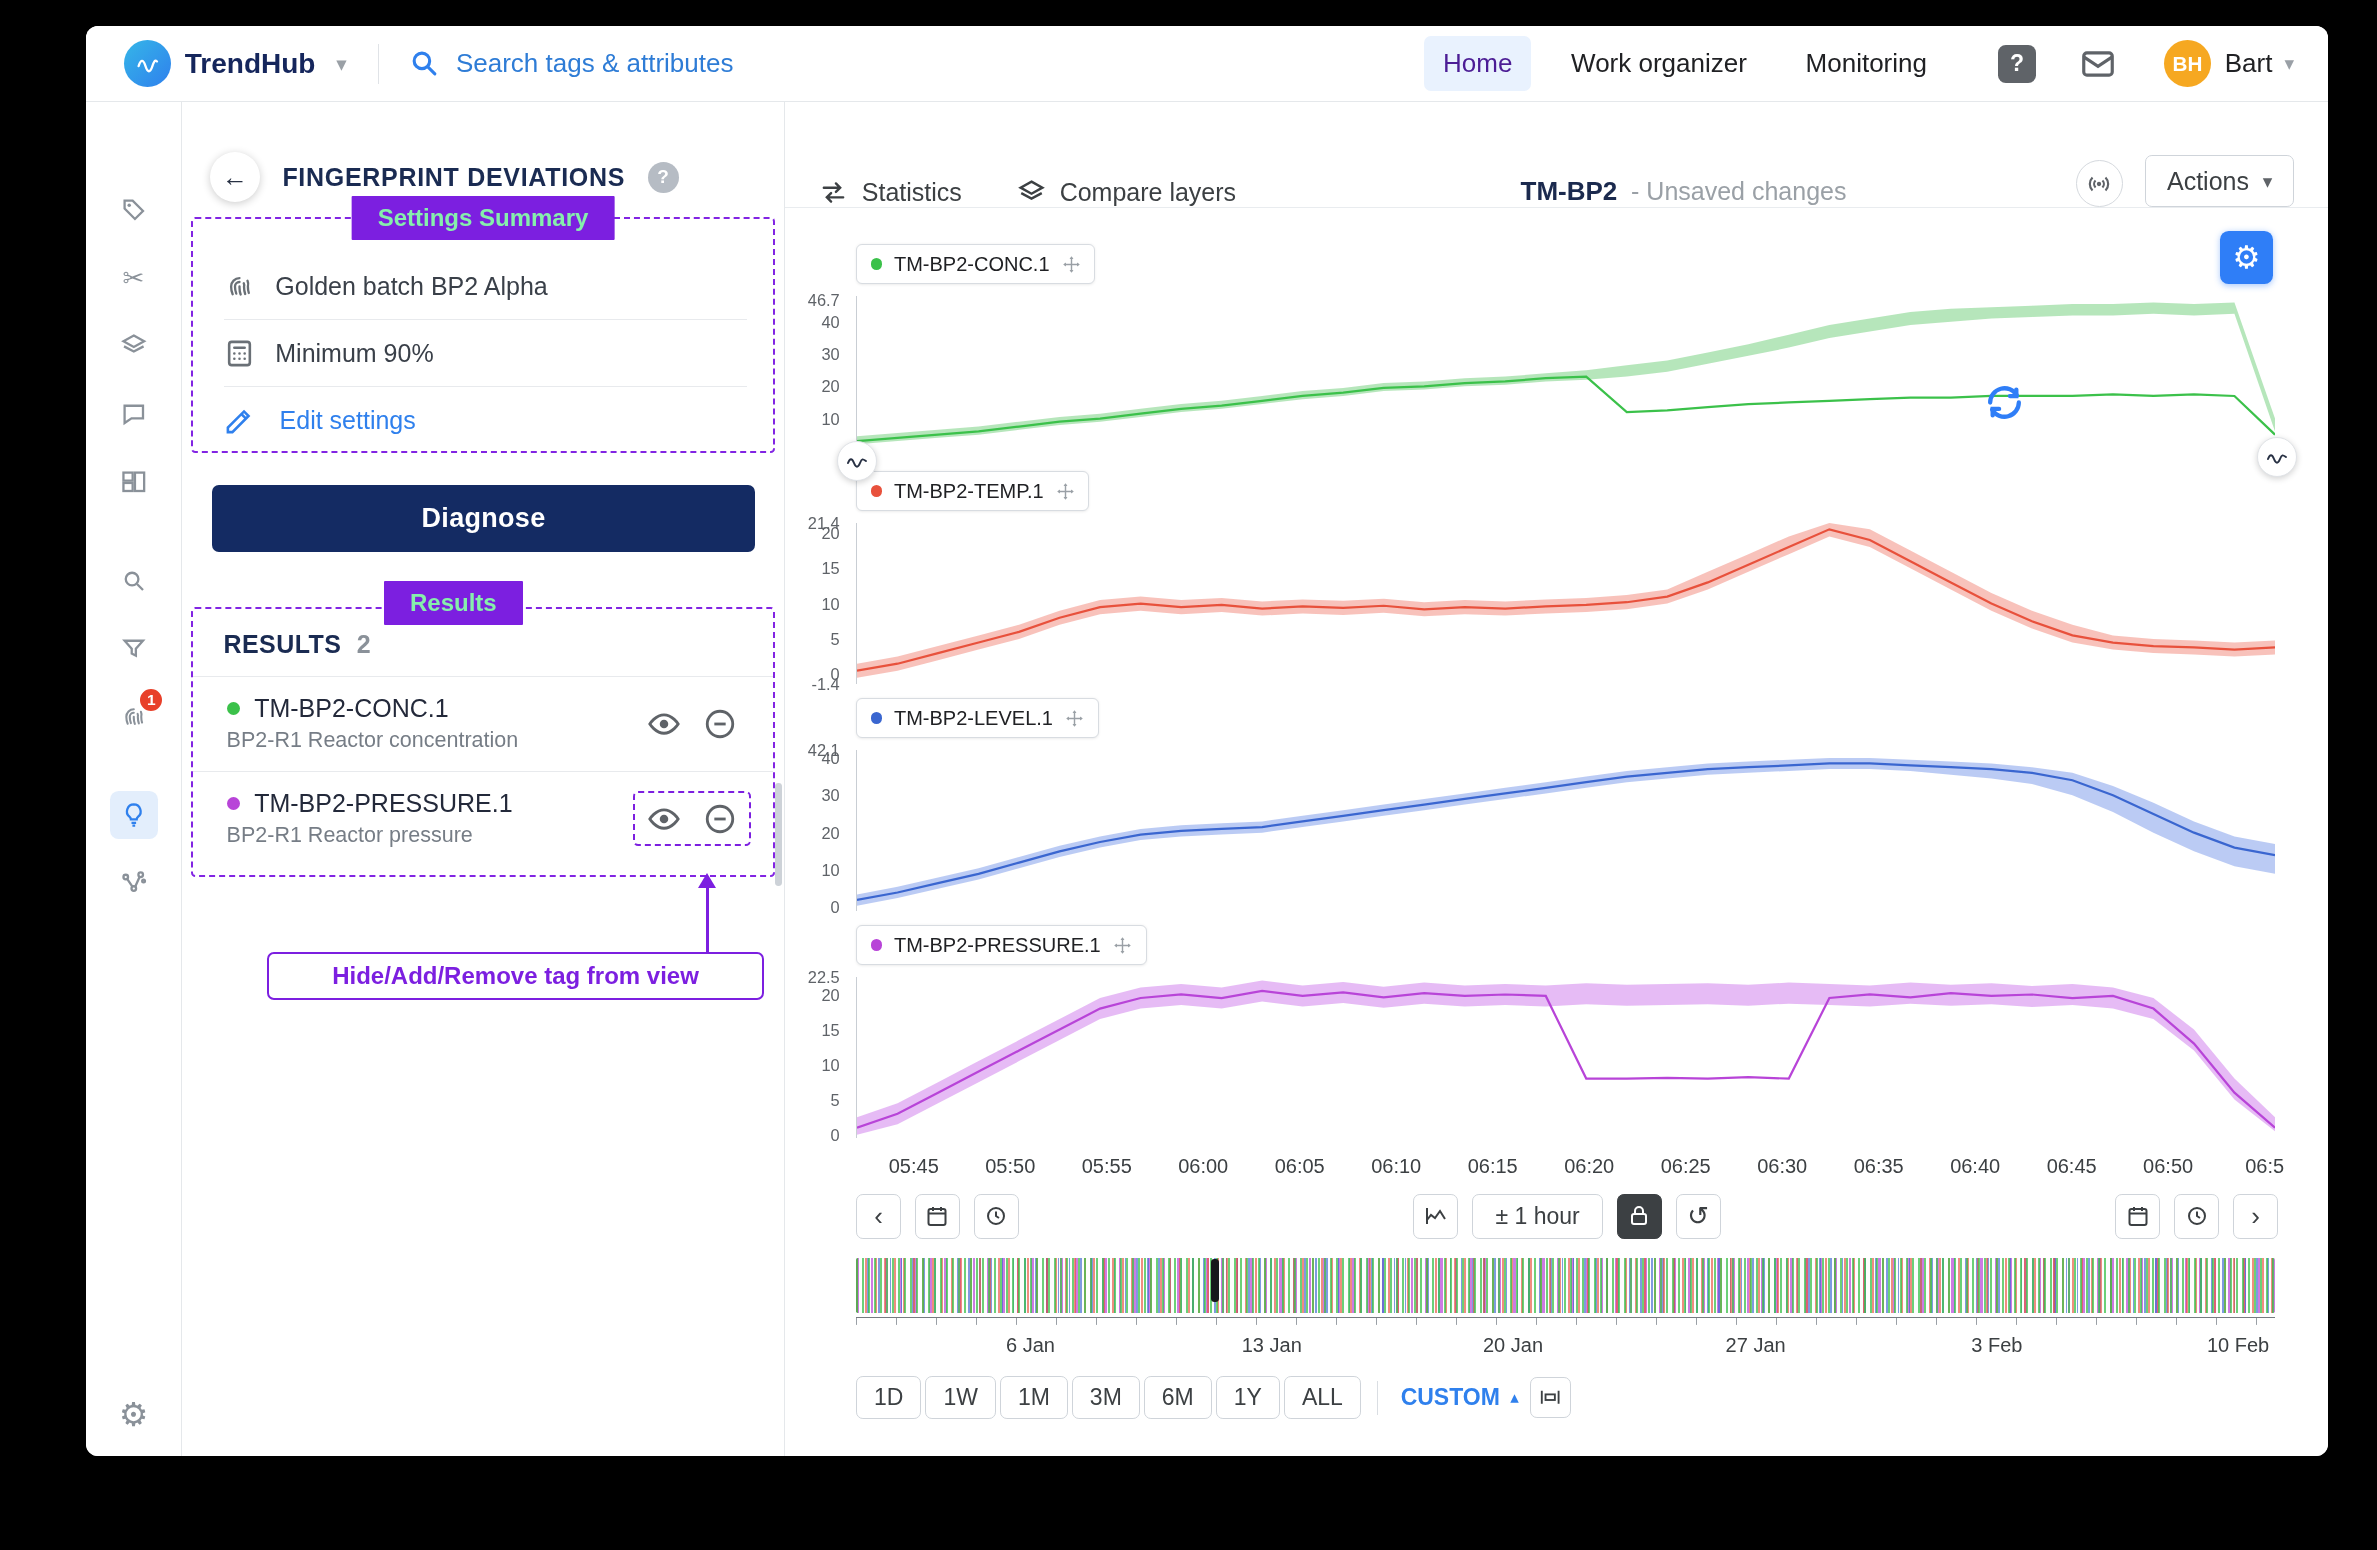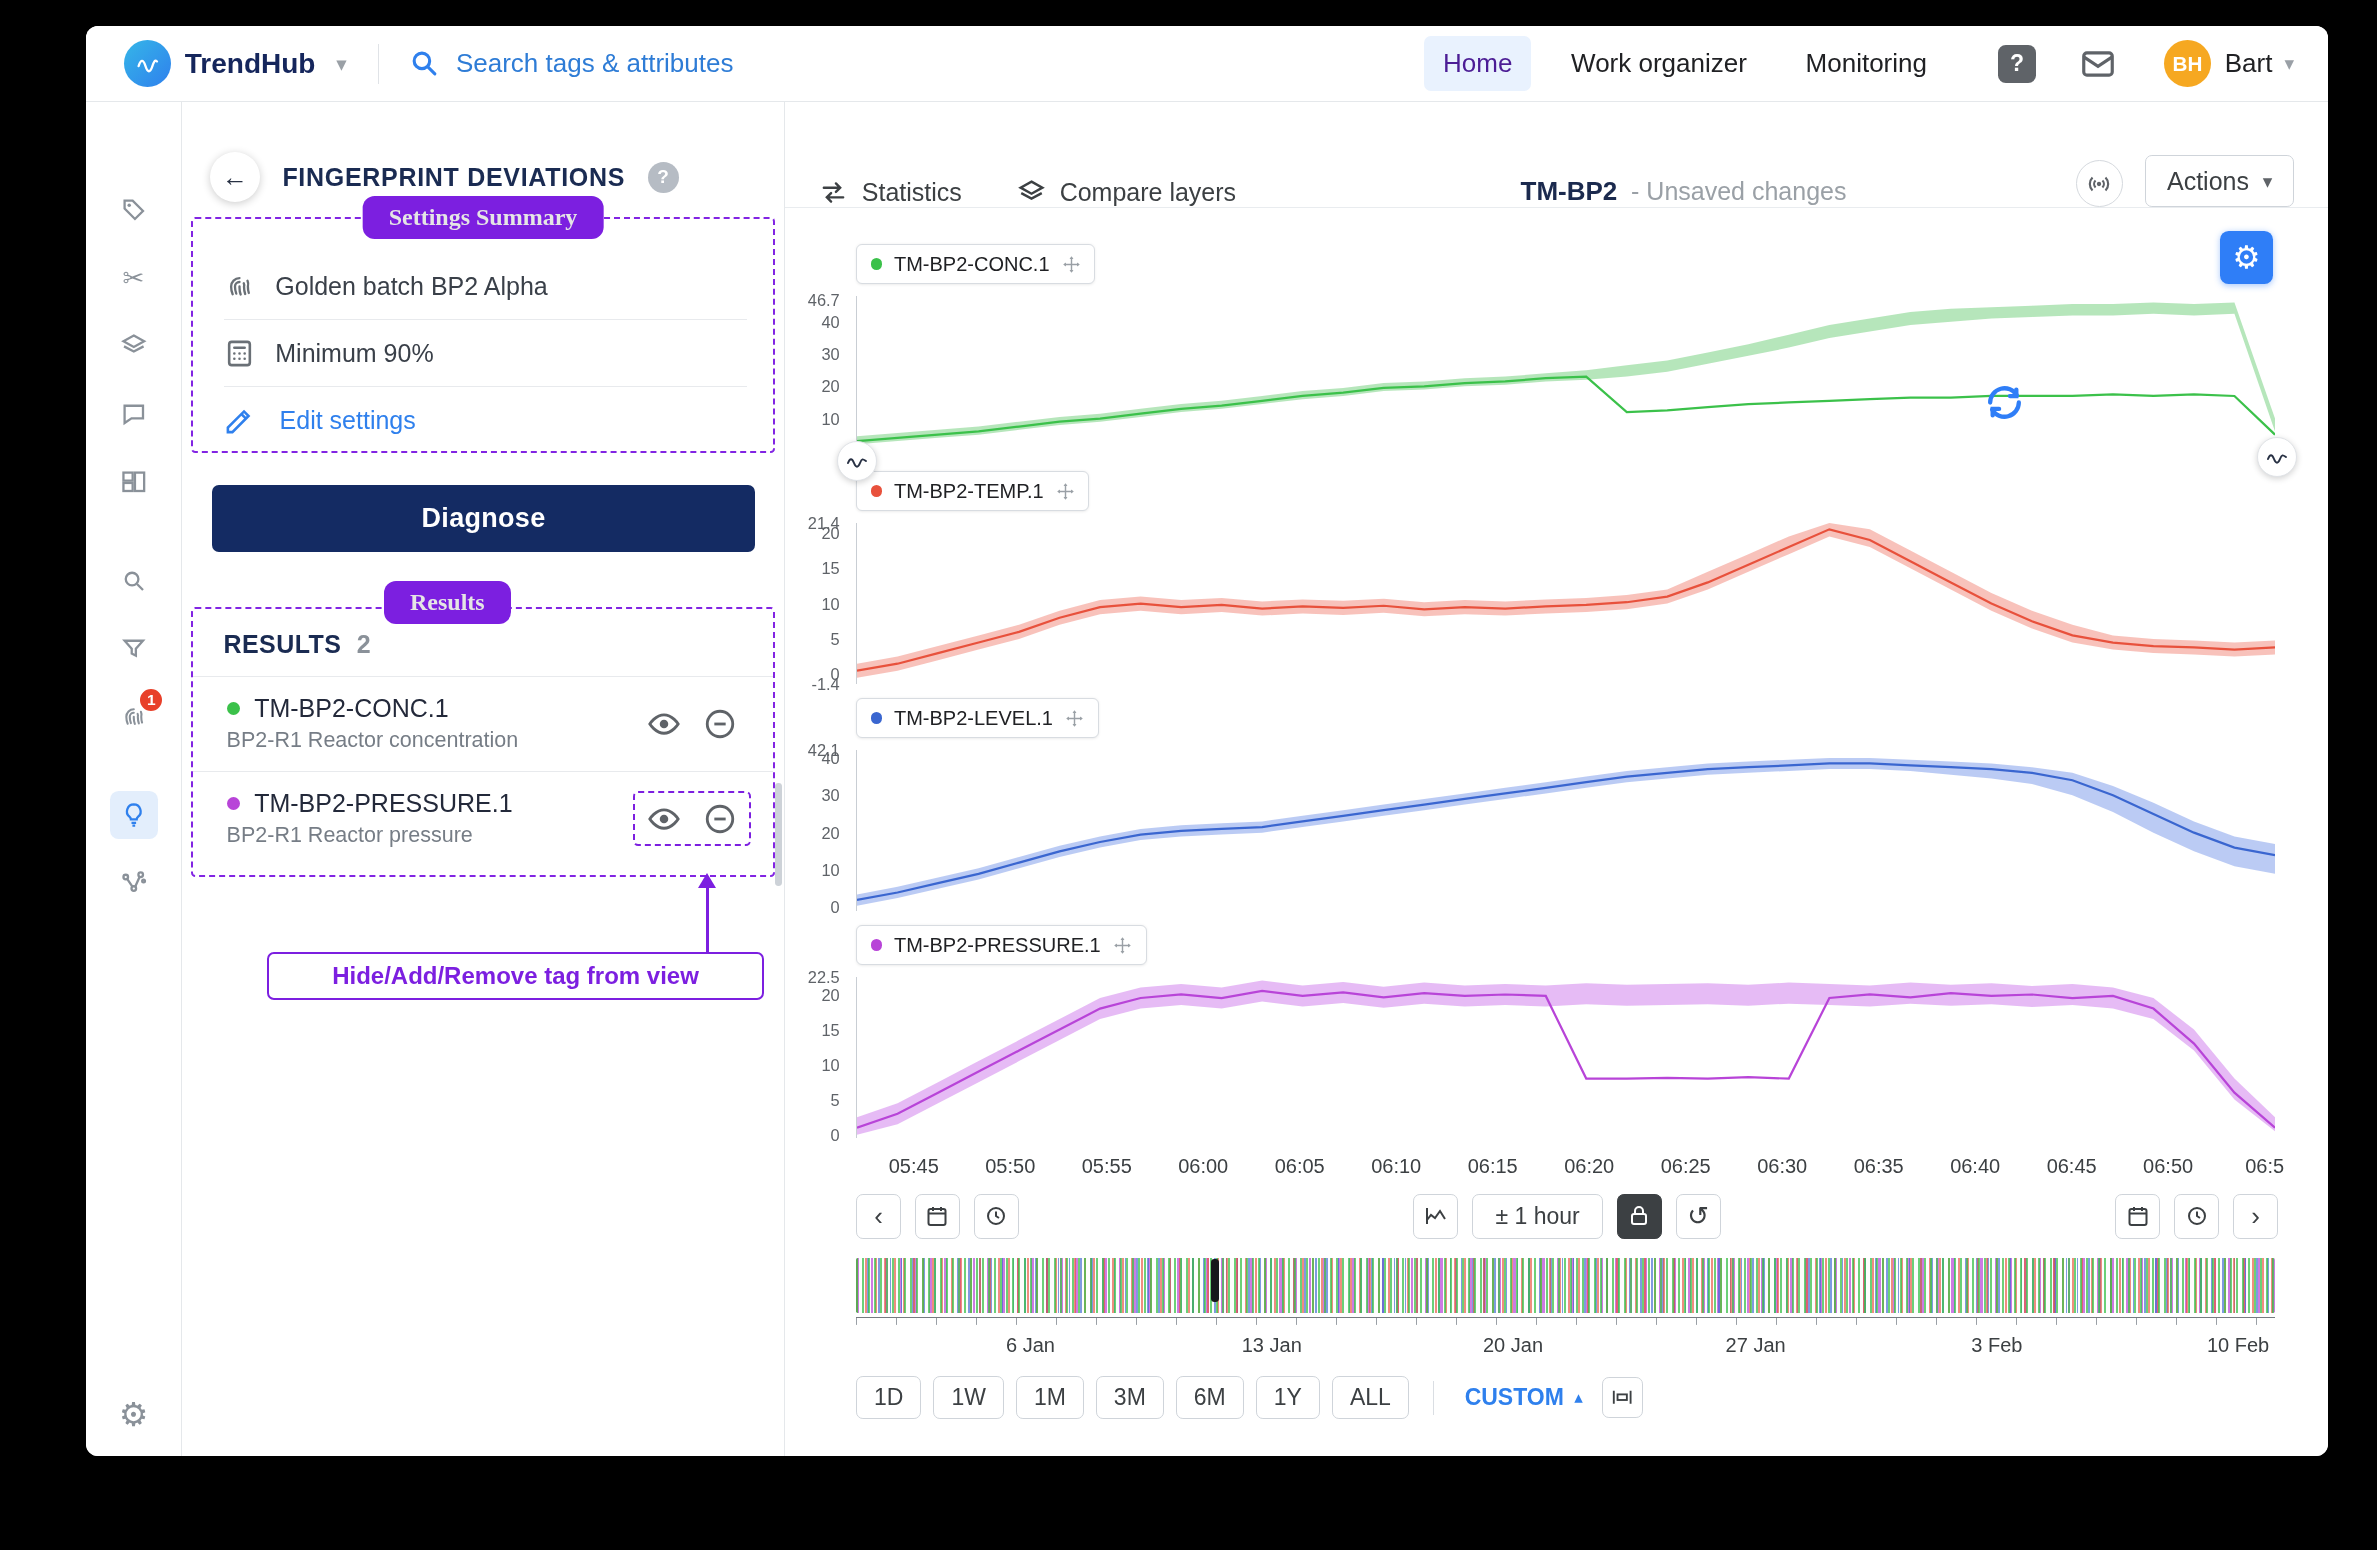--- a/index.html
+++ b/index.html
@@ -36,21 +36,21 @@
   .rail-badge { position:absolute; top:-5.2px; right:-6.9px; min-width:26px; height:26px; border-radius:13px; background:#e8402a; border:2.6px solid #fff; color:#fff; font-size:15.5px; font-weight:bold; display:flex; align-items:center; justify-content:center; }
   .rail-gear { margin-top:auto; margin-bottom:22.4px; font-size:33px; color:#8a9199; }
 
   
   .panel { width:603px; border-right:0.9px solid #e5e8eb; position:relative; background:#fff; flex:none; }
   .panel-header { position:absolute; top:50px; left:28px; right:17px; height:50px; display:flex; align-items:center; gap:22.4px; }
   .back-circle { width:50px; height:50px; border-radius:50%; background:#fff; box-shadow:0 1.7px 8.6px rgba(0,0,0,0.2); display:flex; align-items:center; justify-content:center; font-size:26px; color:#273043; flex:none; }
   .panel-title { font-size:25px; font-weight:bold; color:#1a2b52; letter-spacing:0.7px; white-space:nowrap; }
   .help-dot { width:31px; height:31px; border-radius:50%; background:#b6bcc4; color:#fff; font-weight:bold; font-size:19px; display:flex; align-items:center; justify-content:center; }
 
-  .anno { background:#7c1fe0; color:#e5e5e5; font-weight:bold; font-size:24px; padding:7.8px 26px; border-radius:12px; position:absolute; z-index:3; white-space:nowrap;font-family:Liberation Serif, serif; }
+  .anno { background:#7c1fe0; color:#86efac; font-weight:bold; font-size:24px; padding:7.8px 26px; border-radius:1px; position:absolute; z-index:3; white-space:nowrap; }
   .anno-settings { top:94px; left:50%; transform:translateX(-50%); }
   .anno-results { top:479px; left:202px; }
 
   .dash-box { position:absolute; border:2.6px dashed #8224e3; border-radius:4.3px; background:transparent; }
   .settings-box { top:115px; left:8.6px; right:8.6px; height:236px; padding-top:34px; }
   .set-row { height:67px; display:flex; align-items:center; gap:20.7px; margin:0 26px 0 31px; border-bottom:0.9px solid #e8eaed; font-size:25px; color:#3a4049; }
   .set-row:last-child { border-bottom:none;gap:25px; }
   .set-row svg { width:31px; height:31px; flex:none; }
   .set-row.edit { color:#2f80ed; }
 
@@ -125,21 +125,21 @@
       repeating-linear-gradient(90deg, rgba(232,81,60,0.65) 0 1.7px, transparent 1.7px 9.5px),
       repeating-linear-gradient(90deg, rgba(58,102,208,0.65) 0 1.7px, transparent 1.7px 11.2px),
       repeating-linear-gradient(90deg, rgba(184,68,216,0.7) 0 2.6px, transparent 2.6px 14.6px),
       #fdfdfd; }
   .strip-handle { position:absolute; left:25%; top:0.9px; width:7.8px; height:43px; background:#16181b; border-radius:3.4px; }
   .ruler { position:absolute; top:1215px; left:71px; right:53px; height:10.3px; border-top:1.7px solid #757a80;
     background:repeating-linear-gradient(90deg,#9aa0a6 0 0.9px, transparent 0.9px 40px); background-size:100% 6.9px; background-repeat:no-repeat; }
   .dates { position:absolute; top:1232px; left:71px; right:53px; height:26px; }
   .dates span { position:absolute; transform:translateX(-50%); font-size:20px; color:#3c4043; white-space:nowrap; }
 
-  .zoomrow { position:absolute; top:1273px; left:71px; height:45px; display:flex; align-items:center; gap:12px; }
+  .zoomrow { position:absolute; top:1273px; left:71px; height:45px; display:flex; align-items:center; gap:4px; }
   .zoom-btn { height:43px; border:0.9px solid #cfd4da; border-radius:6.9px; background:#fff; display:flex; align-items:center; padding:0 17px; font-size:23px; color:#3c4043; }
   .zr-divider { width:0.9px; height:34px; background:#dadee3; margin:0 12px; }
   .custom-btn { display:flex; align-items:center; gap:10.3px; color:#2f80ed; font-size:23px; font-weight:600; padding:0 6.9px; }
   .interval-btn { width:41px; height:41px; border:0.9px solid #cfd4da; border-radius:6.9px; display:flex; align-items:center; justify-content:center; color:#3c4043; }
   .interval-btn svg { width:22.4px; height:22.4px; }
 </style>
 </head>
 <body>
 
 <div class="app">

